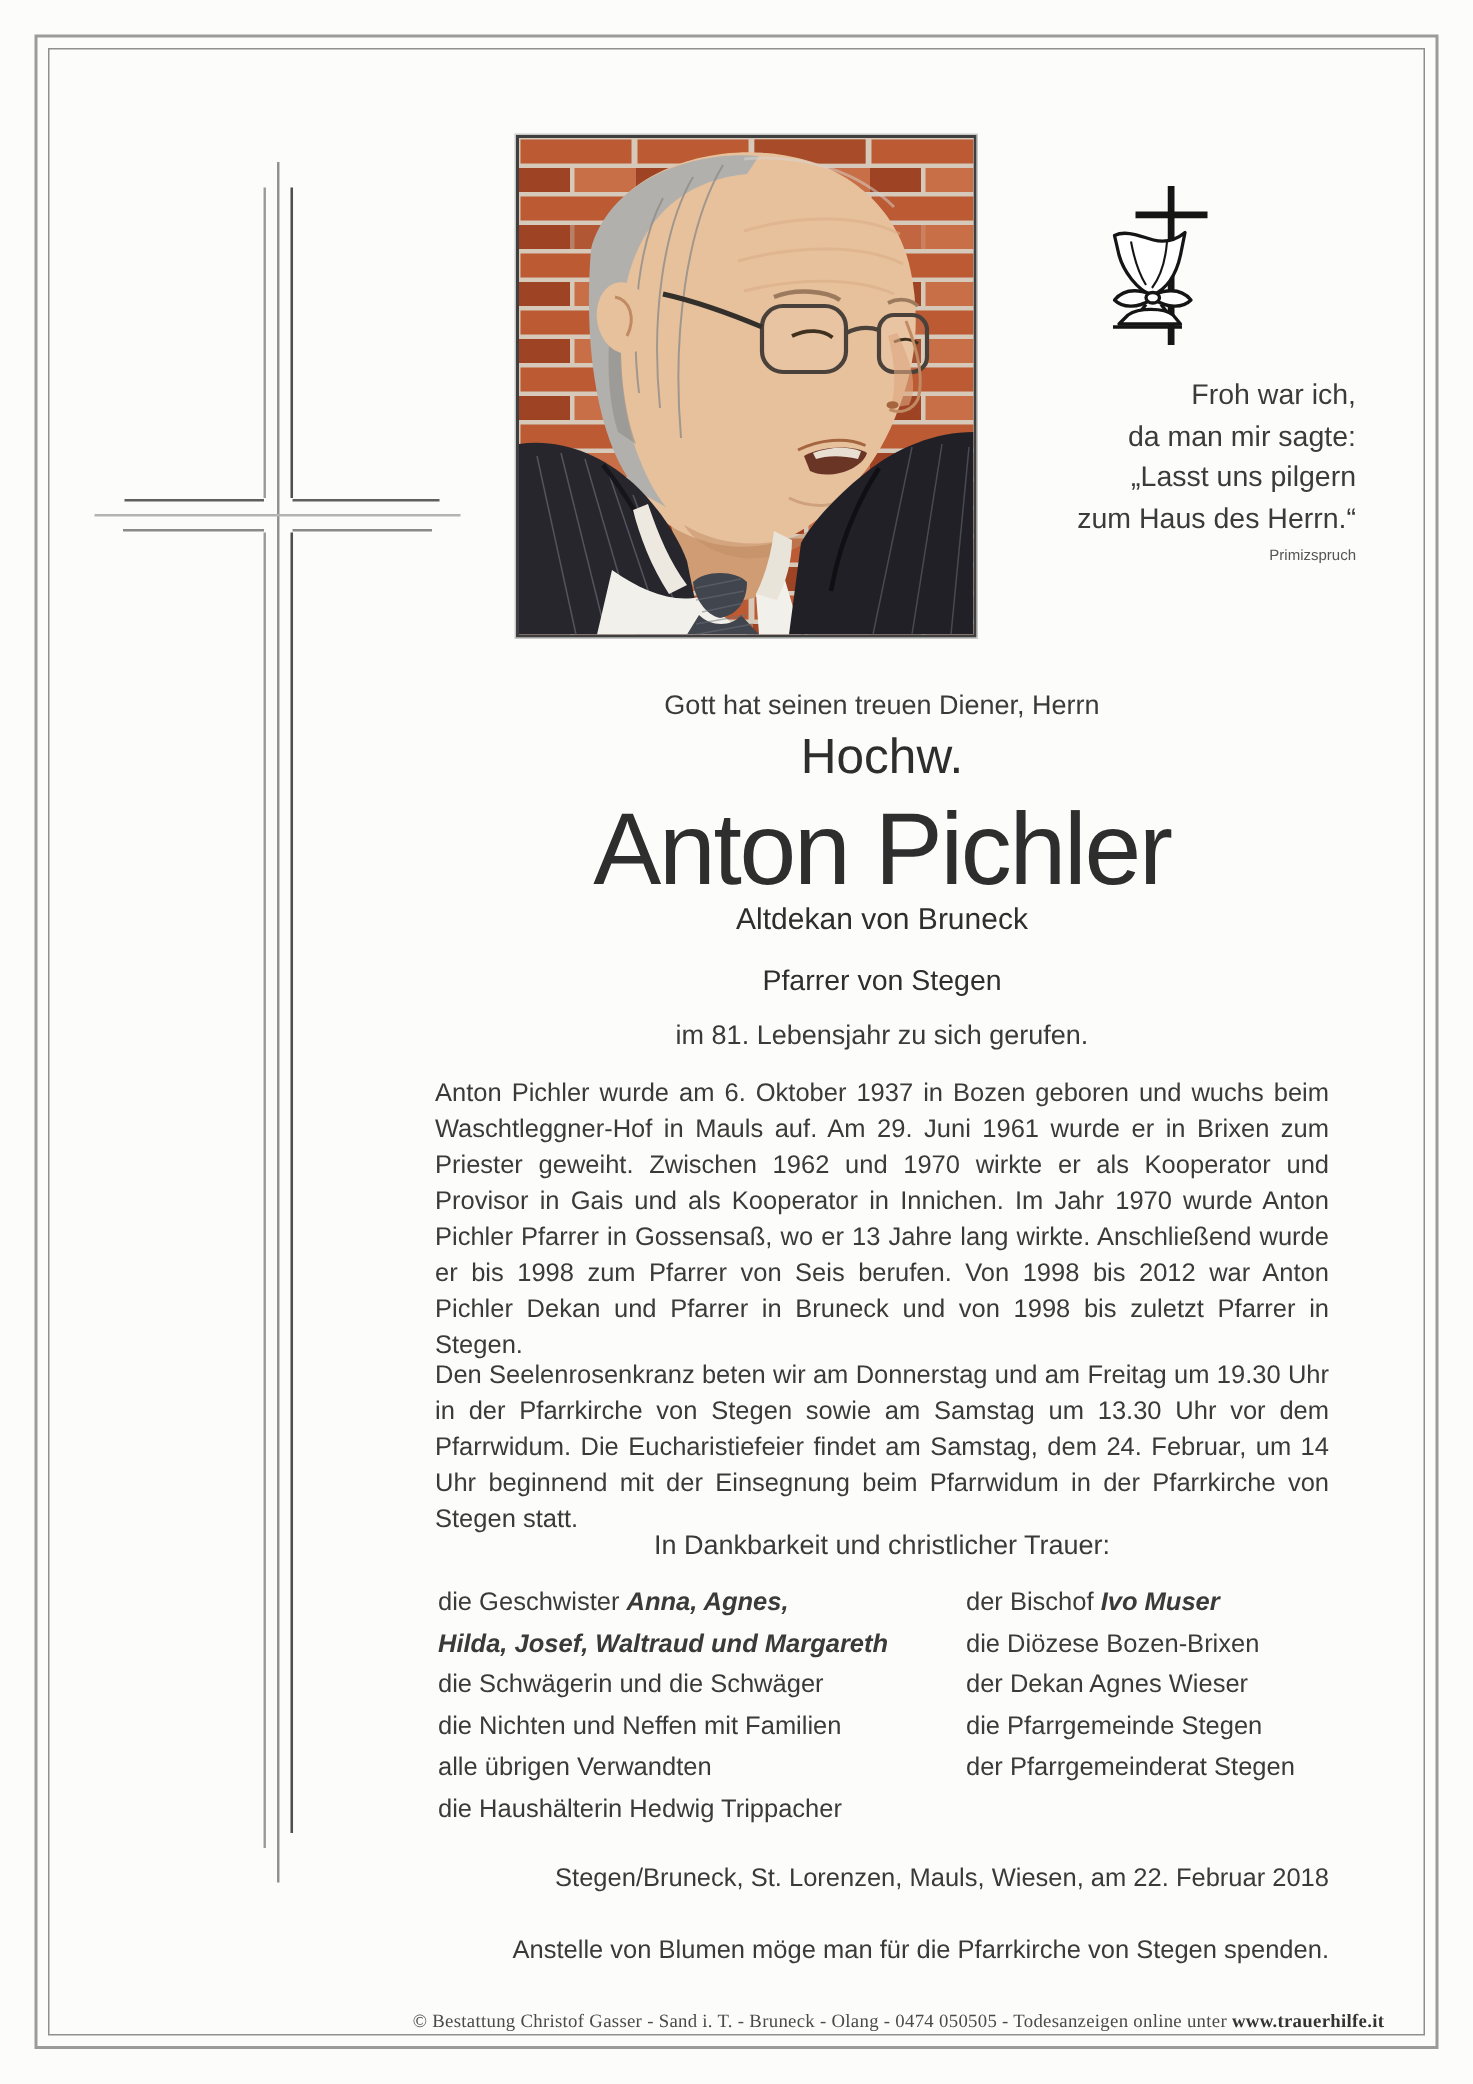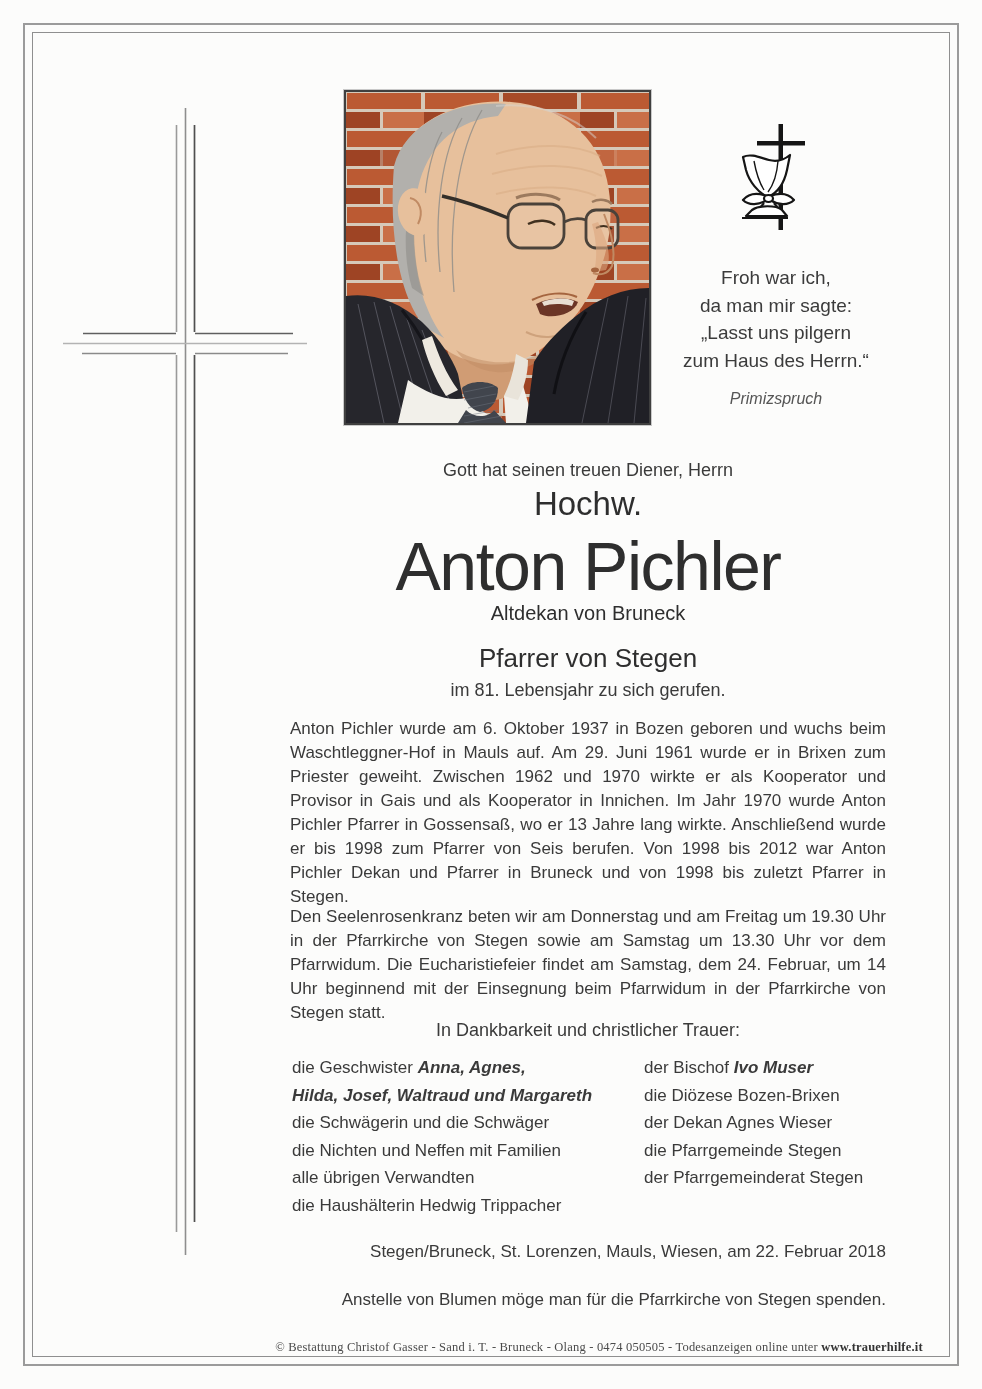--- a/index.html
+++ b/index.html
@@ -18,31 +18,31 @@
 
   
   .photo{position:absolute;left:344px;top:90px;width:303px;height:331px;
          border:2px solid #3f3f3f;box-shadow:0 0 0 1px #c9c9c9;}
   .photo svg{display:block;width:100%;height:100%;}
 
   
   .chalice{position:absolute;left:726px;top:122px;width:110px;height:112px;}
 
   
-  .quote{position:absolute;left:648px;top:264px;width:256px;text-align:center;}
+  .quote{position:absolute;left:648px;top:250px;width:256px;text-align:right;}
   .quote-line{font-size:19px;line-height:27.5px;color:#3b3b3b;}
-  .quote-attr{font-size:16px;color:#555;margin-top:16px;font-style:italic;}
+  .quote-attr{font-size:10px;color:#555;margin-top:5px;}
 
   
   .colblock{position:absolute;left:290px;width:596px;text-align:right;}
   .intro{top:460px;text-align:center;font-size:18px;line-height:1.2;}
   .hochw{top:486px;text-align:center;font-size:33px;line-height:1.1;color:var(--heading,#2e2e2e);}
   .name{top:527px;text-align:center;font-size:68px;line-height:1.15;letter-spacing:-1.5px;color:var(--heading,#2e2e2e);}
   .sub1{top:602px;text-align:center;font-size:20px;line-height:1.15;color:var(--heading,#2e2e2e);}
-  .sub2{top:644px;text-align:center;font-size:26px;line-height:1.15;color:var(--heading,#2e2e2e);}
+  .sub2{top:644px;text-align:center;font-size:19px;line-height:1.15;color:var(--heading,#2e2e2e);}
   .age{top:680px;text-align:center;font-size:18px;line-height:1.2;}
   .para{font-size:17px;line-height:24px;text-align:justify;}
   .p1{top:717px;}
   .p2{top:905px;}
   .dank{top:1020px;text-align:center;font-size:18px;}
   .mourners{position:absolute;left:292px;top:1054px;width:640px;display:flex;}
   .mcol-left{width:352px;}
   .mcol-right{width:288px;}
   .mline{font-size:17px;line-height:27.5px;white-space:nowrap;}
   .emph{font-weight:bold;font-style:italic;}

